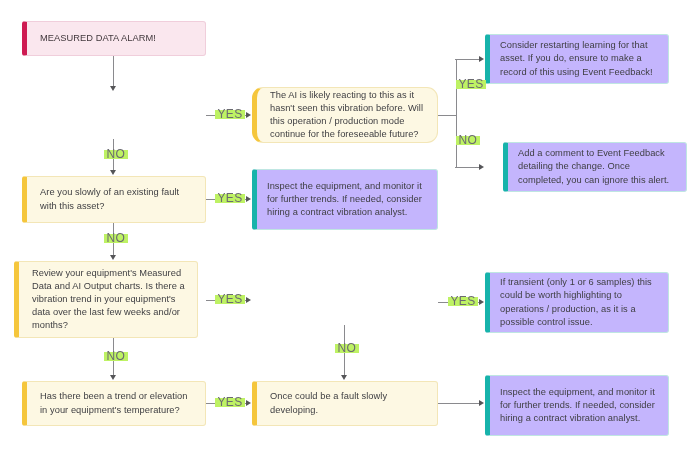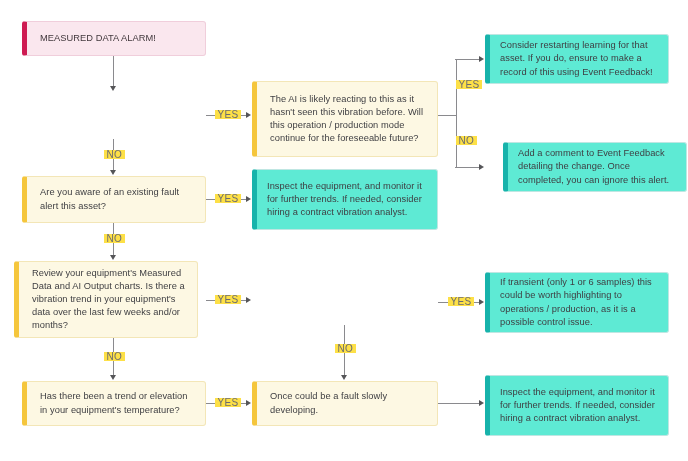--- a/index.html
+++ b/index.html
@@ -41,21 +41,21 @@
   }
   .node.alarm .txt { color: #41383c; }
 
   .node.question {
     background: #fdf8e3;
     border: 1px solid #f3e6b7;
     border-left: 5px solid #f5c63c;
   }
 
   .node.outcome {
-    background: #5eead4;
+    background: #c4b5fd;
     border: 1px solid #bfe6e2;
     border-left: 5px solid #17b3ab;
     padding-left: 10px;
   }
 
   
   .ln {
     position: absolute;
     background: #8a8a8e;
   }
@@ -72,52 +72,52 @@
     border-top: 5.4px solid #555558;
   }
   .arrow.right {
     border-top: 3.6px solid transparent;
     border-bottom: 3.6px solid transparent;
     border-left: 5.4px solid #555558;
   }
 
   .edge-label {
     position: absolute;
-    font-size: 10px;
+    font-size: 12px;
     color: #6b6b70;
     letter-spacing: 0.35px;
-    background: #fde047;
+    background: #bef264;
     padding: 0 2.5px;
     line-height: 9px;
   }
 </style>
 </head>
 <body>
 
 <div id="canvas">
 
   <div class="node alarm" style="left:22px; top:21px; width:184px; height:35px;">
     <span class="txt">MEASURED DATA ALARM!</span>
   </div>
 
 
-  <div class="node question" style="left:252px; top:81px; width:186px; height:76px;">
+  <div class="node question" style="left:252px; top:87px; width:186px; height:56px;border-radius:11px;">
     <span class="txt">The AI is likely reacting to this as it hasn't seen this vibration before. Will this operation / production mode continue for the foreseeable future?</span>
   </div>
 
   <div class="node outcome" style="left:485px; top:34px; width:184px; height:50px;">
     <span class="txt">Consider restarting learning for that asset. If you do, ensure to make a record of this using Event Feedback!</span>
   </div>
 
   <div class="node outcome" style="left:503px; top:142px; width:184px; height:50px;">
     <span class="txt">Add a comment to Event Feedback detailing the change. Once completed, you can ignore this alert.</span>
   </div>
 
   <div class="node question" style="left:22px; top:176px; width:184px; height:47px;">
-    <span class="txt">Are you aware of an existing fault alert this asset?</span>
+    <span class="txt">Are you slowly of an existing fault with this asset?</span>
   </div>
 
   <div class="node outcome" style="left:252px; top:169px; width:186px; height:61px;">
     <span class="txt">Inspect the equipment, and monitor it for further trends. If needed, consider hiring a contract vibration analyst.</span>
   </div>
 
   <div class="node question" style="left:14px; top:261px; width:184px; height:77px;">
     <span class="txt">Review your equipment's Measured Data and AI Output charts. Is there a vibration trend in your equipment's data over the last few weeks and/or months?</span>
   </div>
 

